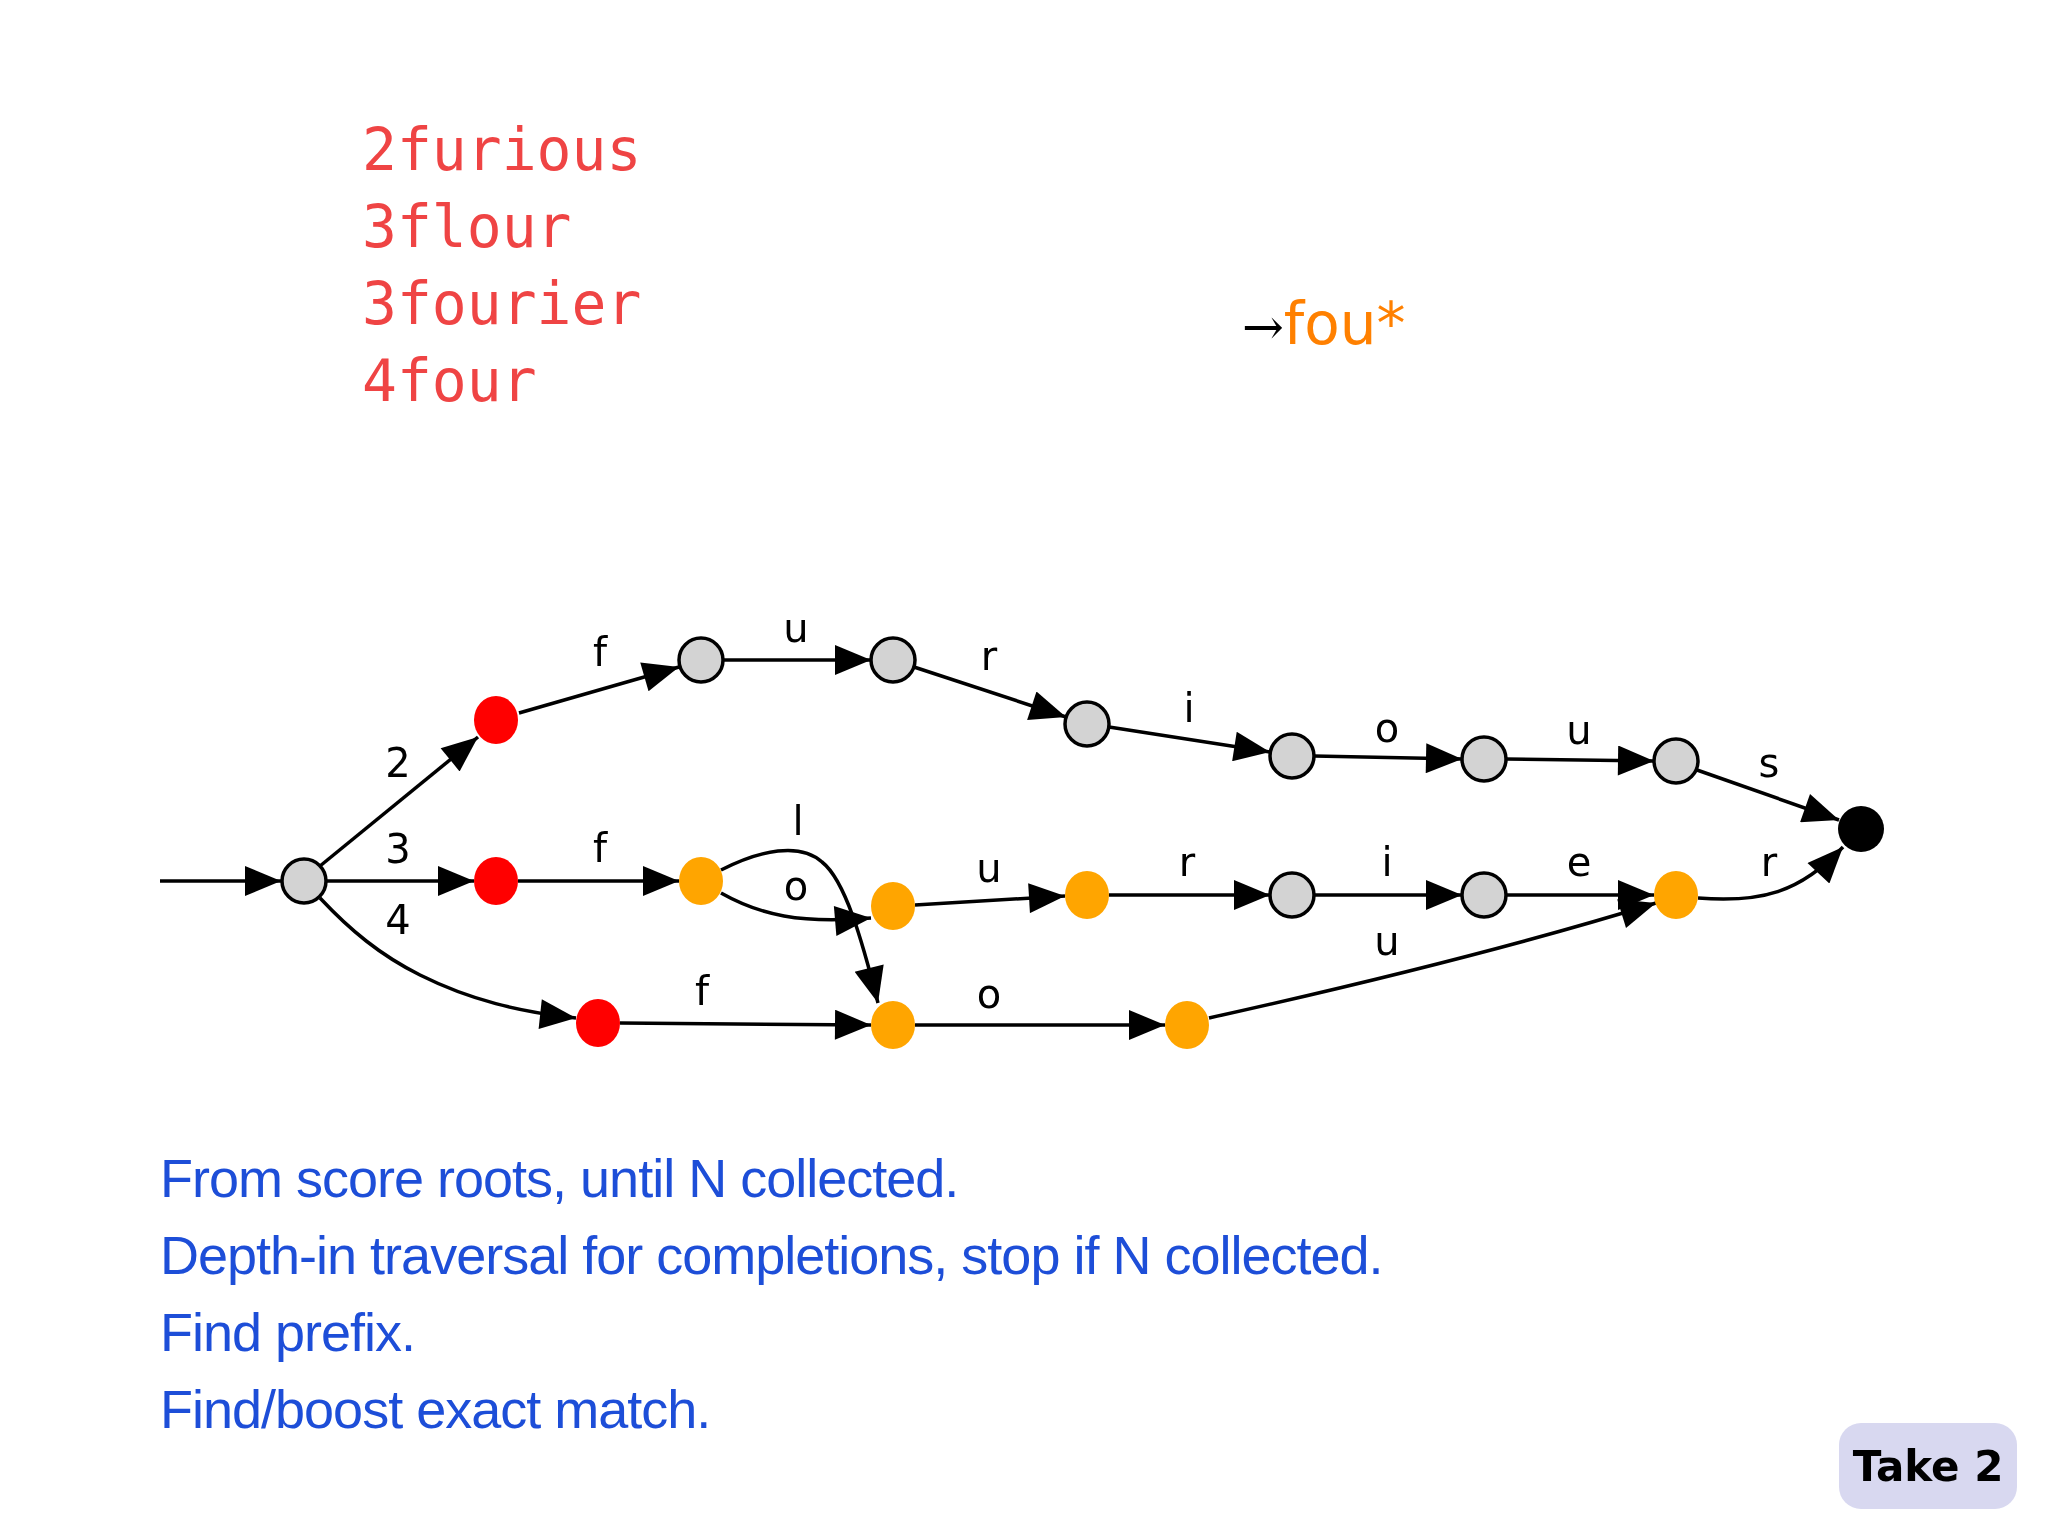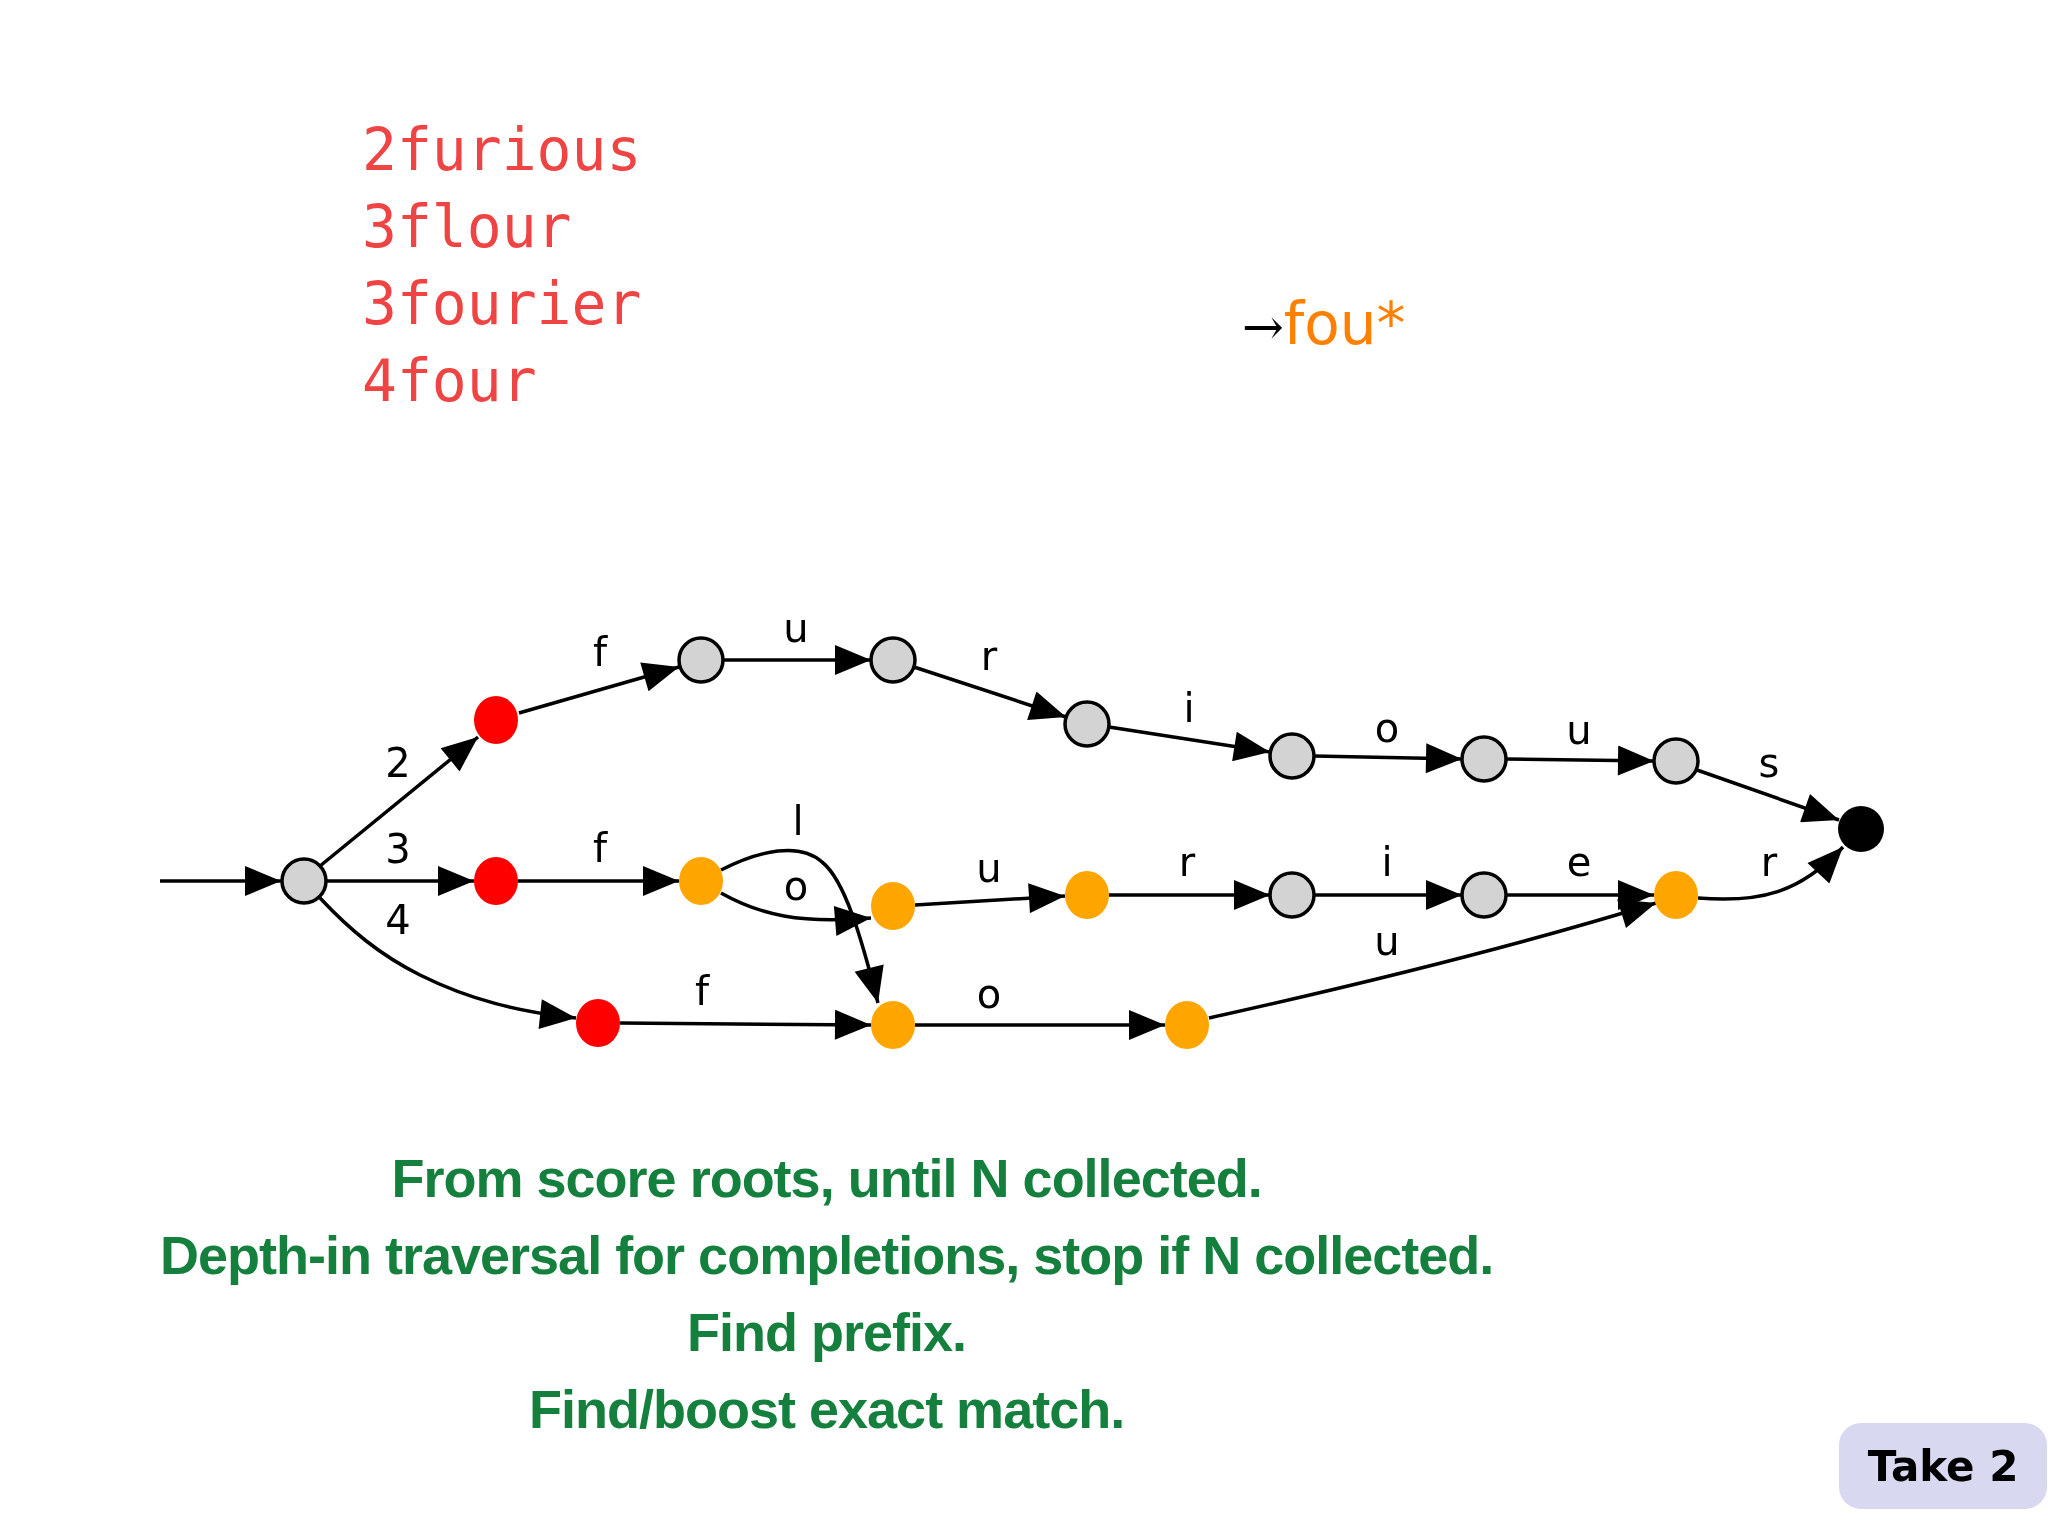--- a/index.html
+++ b/index.html
@@ -17,28 +17,27 @@
     .query {
       position: absolute; left: 1205px; top: 228px;
       font-size: 58px; line-height: 64px; white-space: pre;
     }
     .query .arrow { color: #000; font-family: "DejaVu Serif", serif; font-size: 50px; }
     .query .prefix { font-family: "DejaVu Sans", sans-serif; }
     .graph { position: absolute; left: 0; top: 0; }
     .graph text { font-family: "DejaVu Sans", sans-serif; font-size: 40px; fill: #000; }
     .steps {
       position: absolute; left: 160px; top: 1140px;
-      font-family: "Liberation Sans", sans-serif; font-weight: bold;
-      font-size: 54px; line-height: 77px; color: #15803d;
+      font-family: "Liberation Sans", sans-serif; font-weight: normal;
+      font-size: 54px; line-height: 77px; color: #1d4ed8;
       letter-spacing: -1px;
-      text-align: center;
     }
     .badge {
       position: absolute; left: 1839px; top: 1423px;
-      width: 208px; height: 86px; border-radius: 22px;
+      width: 178px; height: 86px; border-radius: 22px;
       background: #d8d8f0;
       display: flex; align-items: center; justify-content: center;
       font-family: "DejaVu Sans", sans-serif; font-weight: bold;
       font-size: 42px; color: #000; text-align: right;
     }
   </style>
 </head>
 <body>
 
 <div class="word-list">

